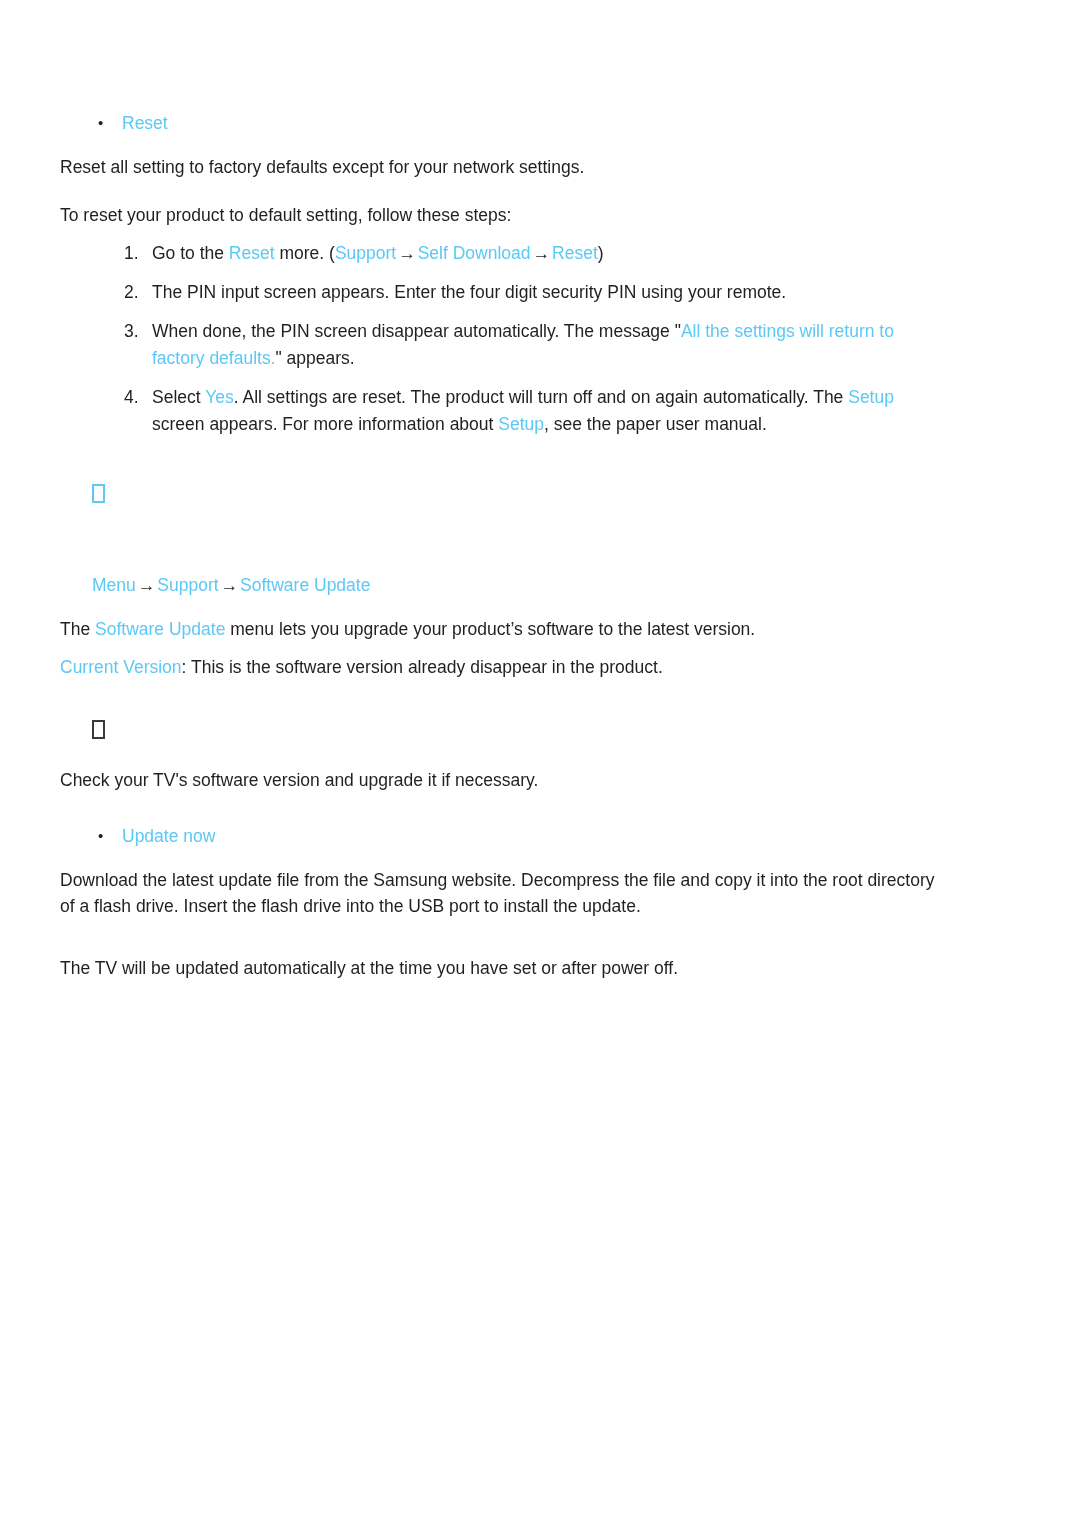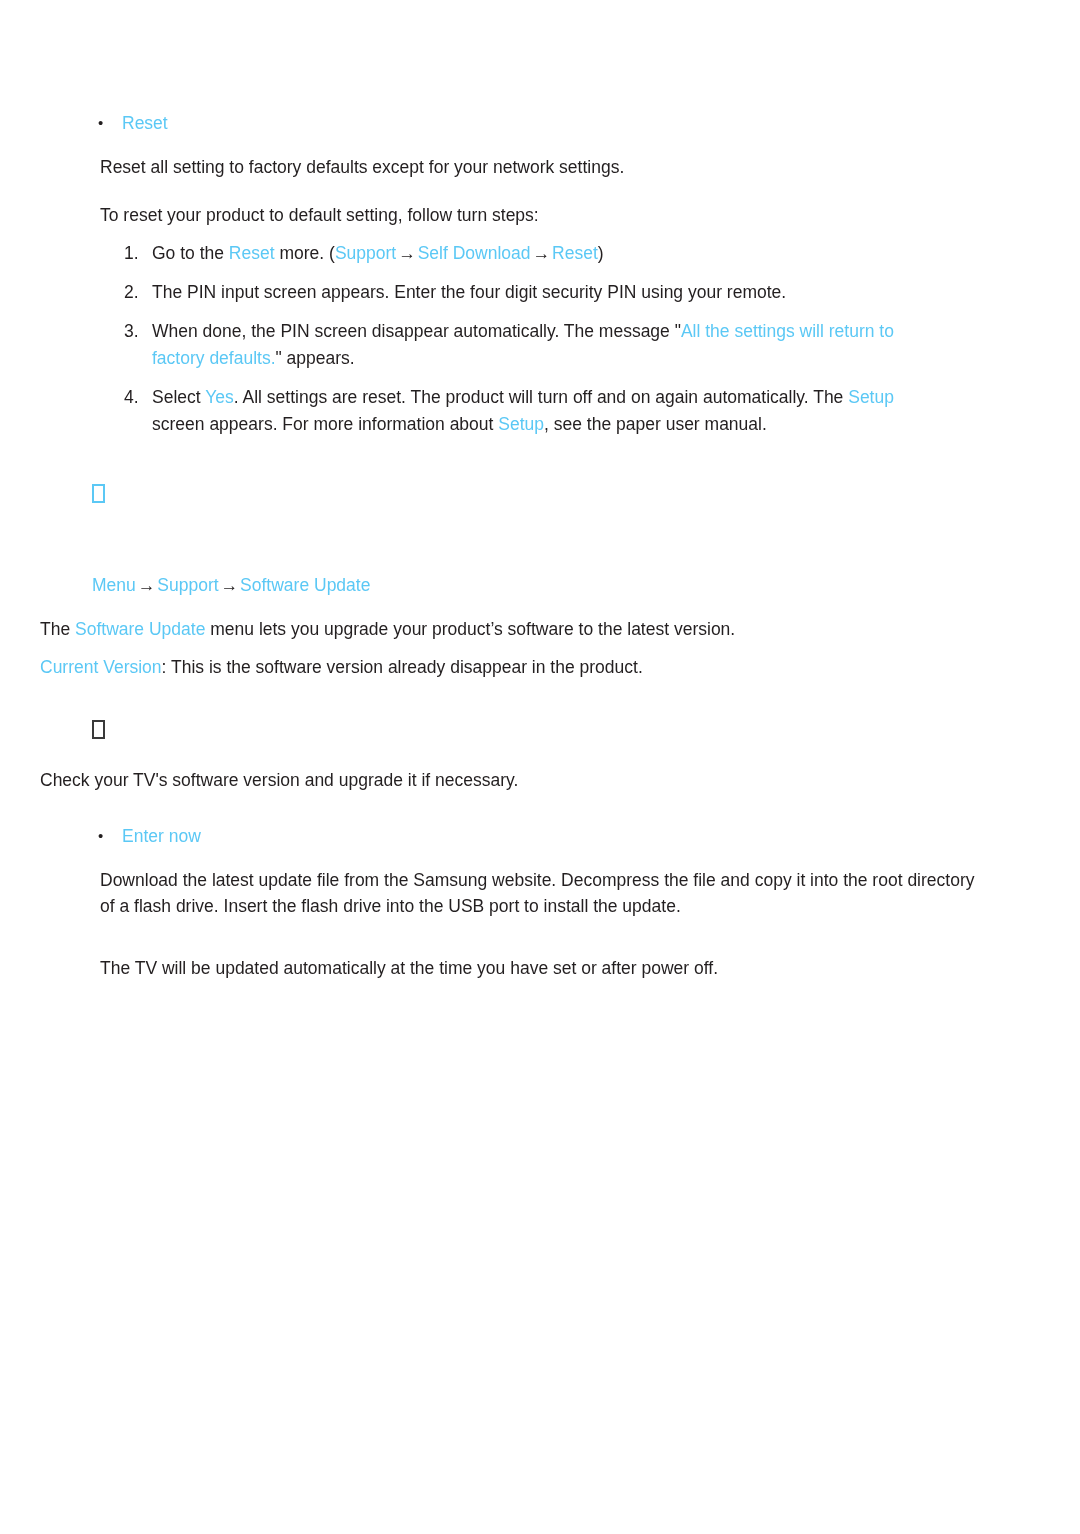--- a/index.html
+++ b/index.html
@@ -17,22 +17,22 @@
   }
 
   .page {
     position: relative;
     width: 1080px;
     height: 1458px;
     overflow: hidden;
   }
 
   
-  .lvl0 { margin-left: 40px; }   
-  .lvl1 { margin-left: 100px; }  
+  .lvl0 { margin-left: 60px; }   
+  .lvl1 { margin-left: 60px; }  
 
   .body-text {
     font-size: 17.5px;
     line-height: 26px;
     color: #231f20;
     max-width: 900px;
   }
 
   .accent { color: #5bc8f5; }
 
@@ -131,21 +131,21 @@
     <span class="bullet-dot"></span>
     <span class="bullet-label">Reset</span>
   </div>
 
   <div class="sp-18"></div>
 
   <div class="body-text lvl1">Reset all setting to factory defaults except for your network settings.</div>
 
   <div class="sp-22"></div>
 
-  <div class="body-text lvl1">To reset your product to default setting, follow turn steps:</div>
+  <div class="body-text lvl1">To reset your product to default setting, follow these steps:</div>
 
   <div class="sp-12"></div>
 
   <div class="num-row">
     <span class="num-marker">1.</span>
     <span class="num-text"><span>Go to the </span><span class="accent">Reset</span><span> more. (</span><span class="accent">Support</span><span class="arrow">→</span><span class="accent">Self Download</span><span class="arrow">→</span><span class="accent">Reset</span><span>)</span></span>
   </div>
 
   <div class="sp-12"></div>
 
@@ -196,21 +196,21 @@
 
   <div class="body-text lvl0">Check your TV's software version and upgrade it if necessary.</div>
 
   <div class="sp-12"></div>
 
 
   <div class="sp-18"></div>
 
   <div class="bullet-row">
     <span class="bullet-dot"></span>
-    <span class="bullet-label">Enter now</span>
+    <span class="bullet-label">Update now</span>
   </div>
 
   <div class="sp-18"></div>
 
   <div class="body-text lvl1" style="max-width:880px">Download the latest update file from the Samsung website. Decompress the file and copy it into the root directory of a flash drive. Insert the flash drive into the USB port to install the update.</div>
 
   <div class="sp-18"></div>
 
 
   <div class="sp-18"></div>

